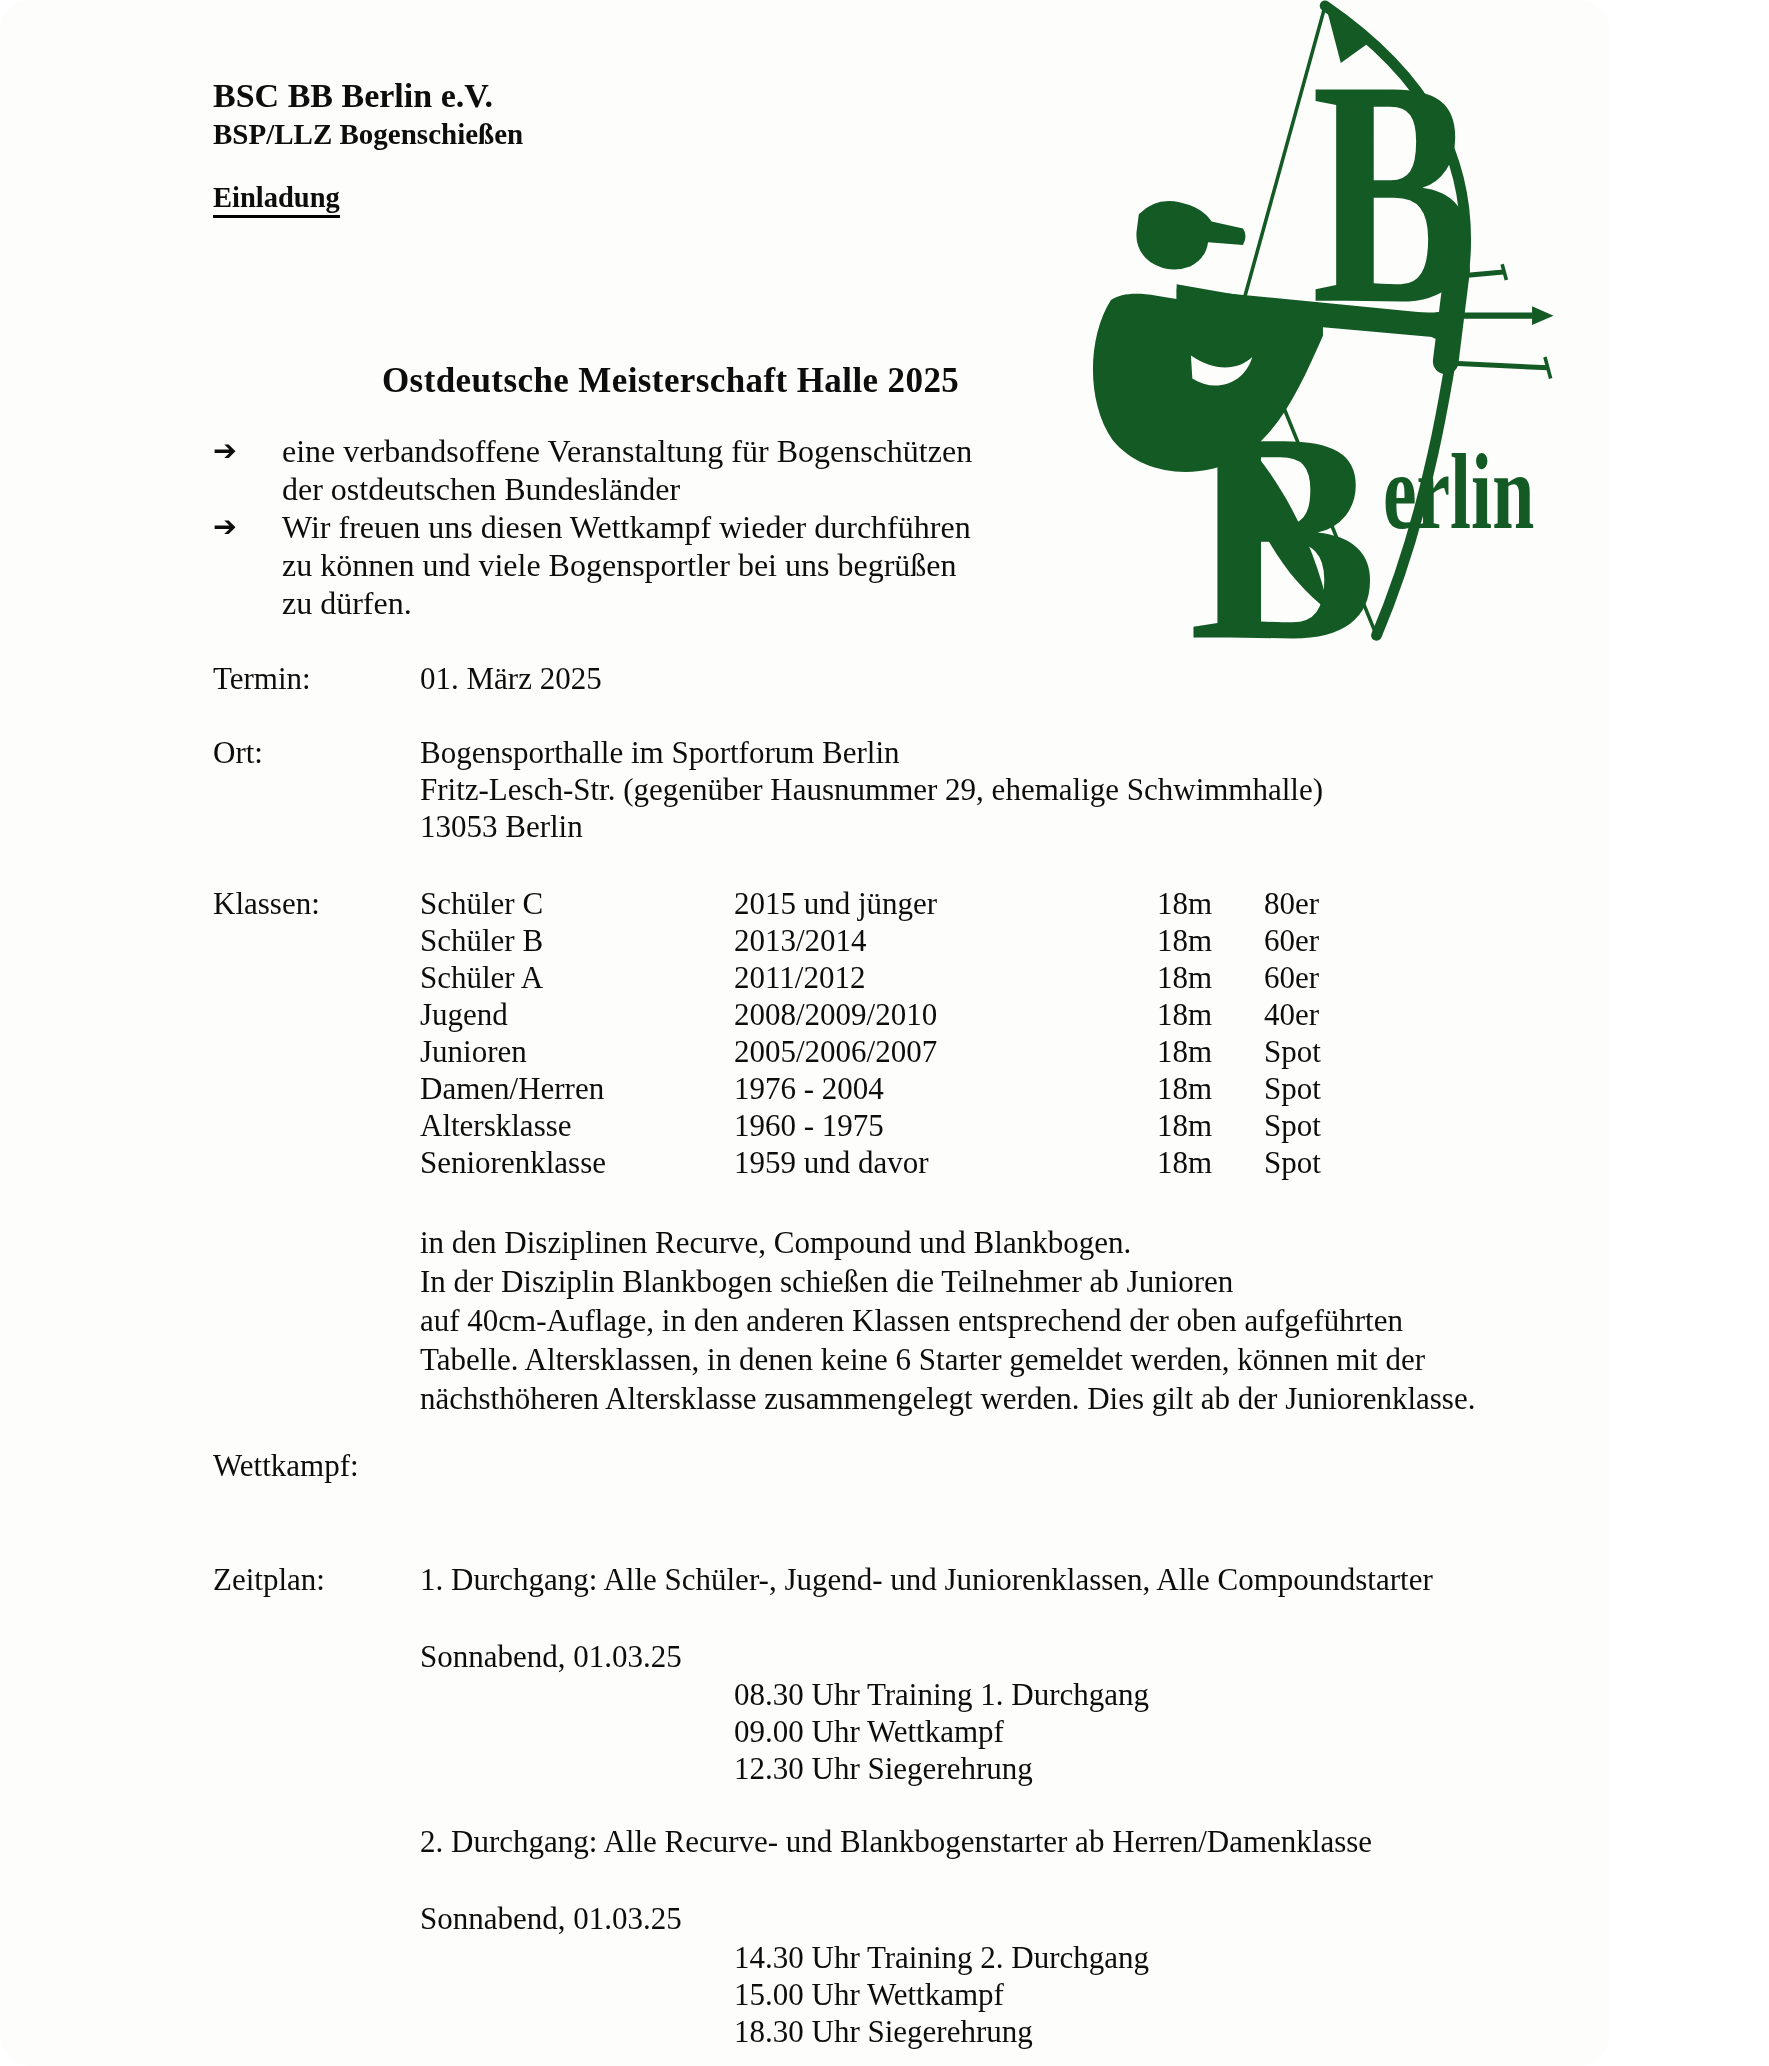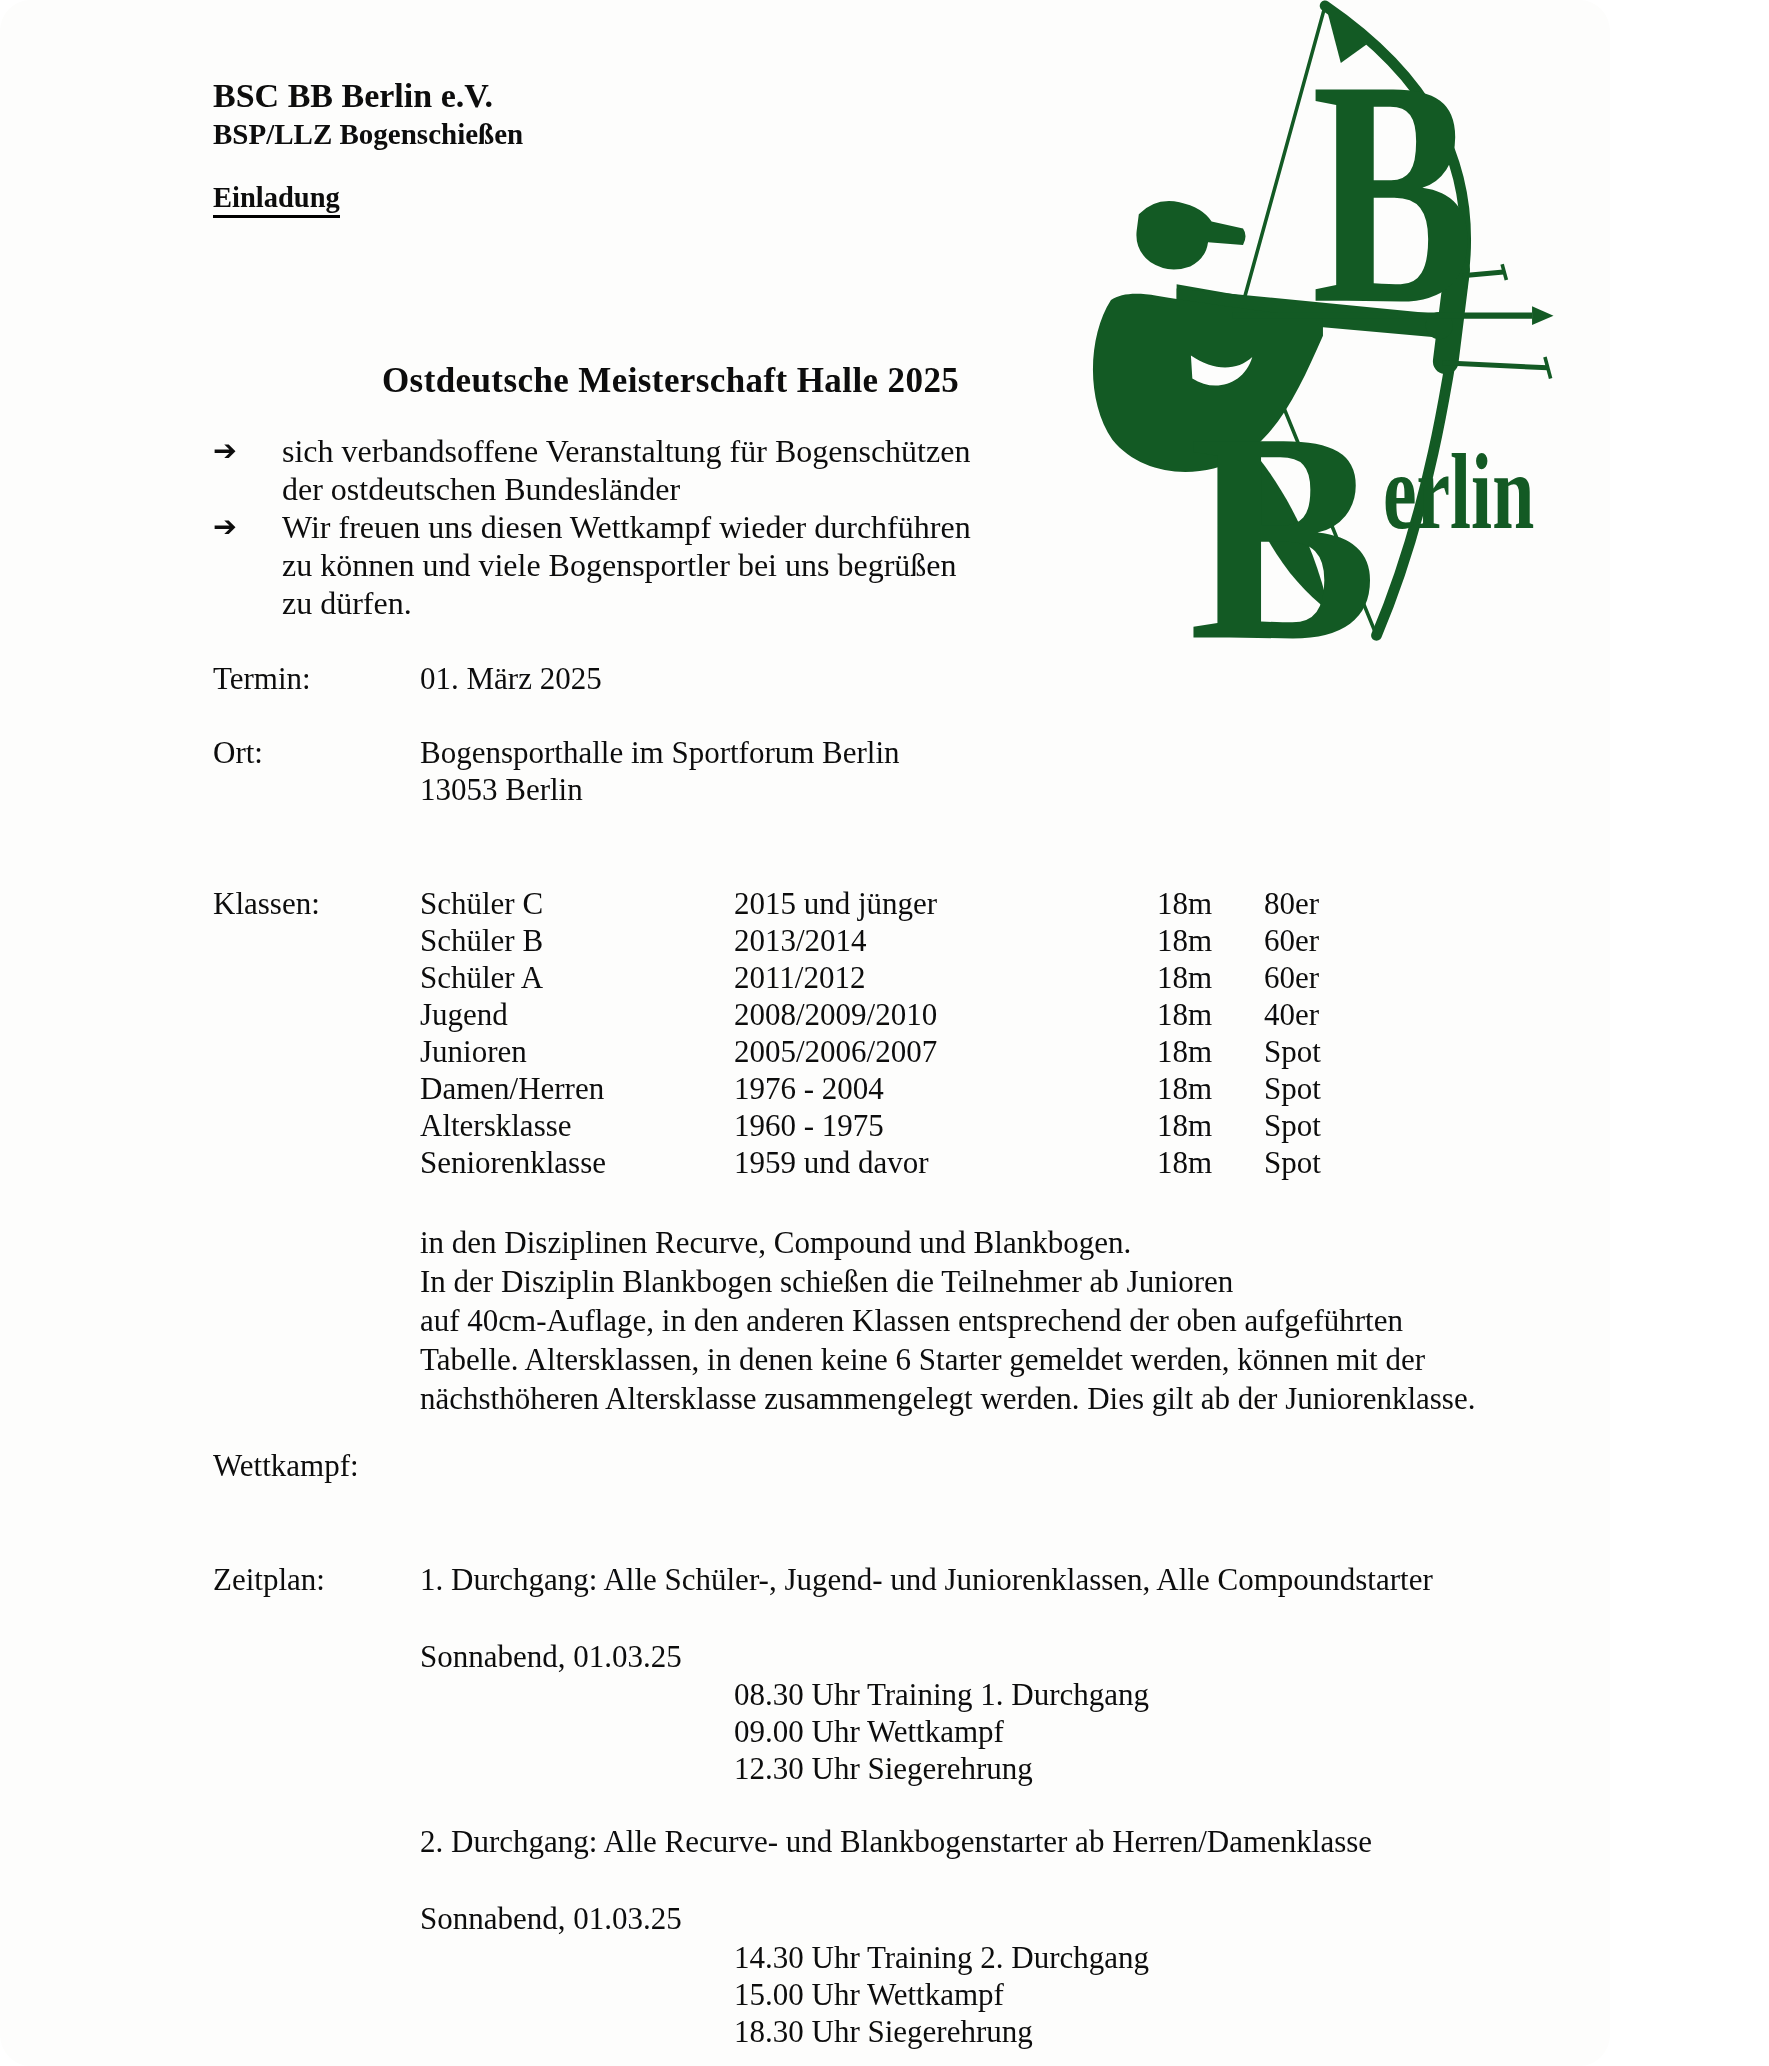--- a/index.html
+++ b/index.html
@@ -84,40 +84,41 @@
     <text class="logo-green" x="165" y="893" font-family="Liberation Serif, serif" font-weight="bold" font-size="420" textLength="265" lengthAdjust="spacingAndGlyphs">B</text>
     <text class="logo-green" x="437" y="740" font-family="Liberation Serif, serif" font-weight="bold" font-size="152" textLength="212" lengthAdjust="spacingAndGlyphs">erlin</text>
   </svg>
 
   <div class="abs b title" style="left:382px;top:361px;">Ostdeutsche Meisterschaft Halle 2025</div>
 
   <div class="abs bullets">
     <div class="bullet-row">
       <span class="bullet-arrow">➔</span>
       <div class="bullet-text">
-        <div>sich verbandsoffene Veranstaltung für Bogenschützen</div>
+        <div>eine verbandsoffene Veranstaltung für Bogenschützen</div>
         <div>der ostdeutschen Bundesländer</div>
       </div>
     </div>
     <div class="bullet-row">
       <span class="bullet-arrow">➔</span>
       <div class="bullet-text">
         <div>Wir freuen uns diesen Wettkampf wieder durchführen</div>
         <div>zu können und viele Bogensportler bei uns begrüßen</div>
         <div>zu dürfen.</div>
       </div>
     </div>
   </div>
 
   <div class="abs fs44" style="left:213px;top:660px;">Termin:</div>
   <div class="abs fs44" style="left:420px;top:660px;">01. März 2025</div>
 
   <div class="abs fs44" style="left:213px;top:734px;">Ort:</div>
   <div class="abs lines52" style="left:420px;top:734px;">
     <div>Bogensporthalle im Sportforum Berlin</div>
+    <div>Fritz-Lesch-Str. (gegenüber Hausnummer 29, ehemalige Schwimmhalle)</div>
     <div>13053 Berlin</div>
   </div>
 
   <div class="abs fs44" style="left:213px;top:885px;">Klassen:</div>
   <div class="abs" style="left:420px;top:885px;width:1213px;">
     <div class="krow">
       <span class="c-klasse">Schüler C</span>
       <span class="c-jahrgang">2015 und jünger</span>
       <span class="c-distanz">18m</span>
       <span class="c-auflage">80er</span>

